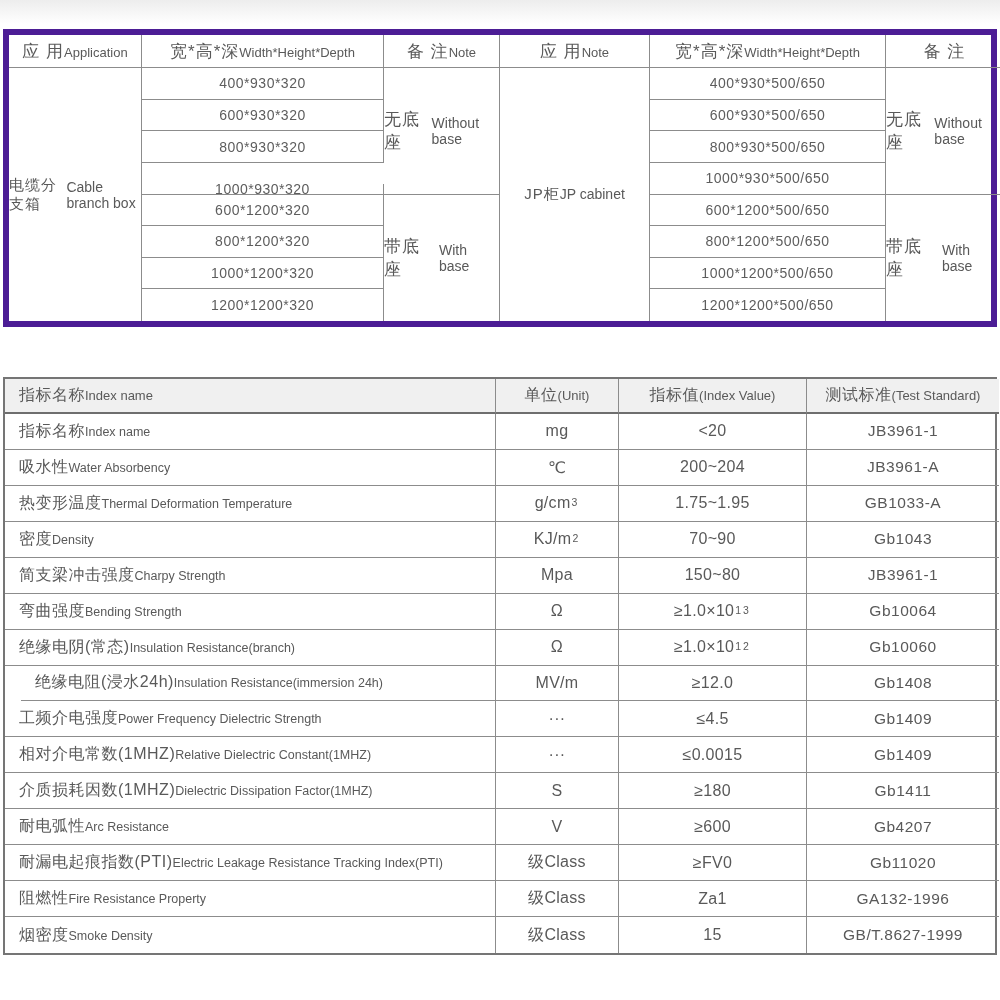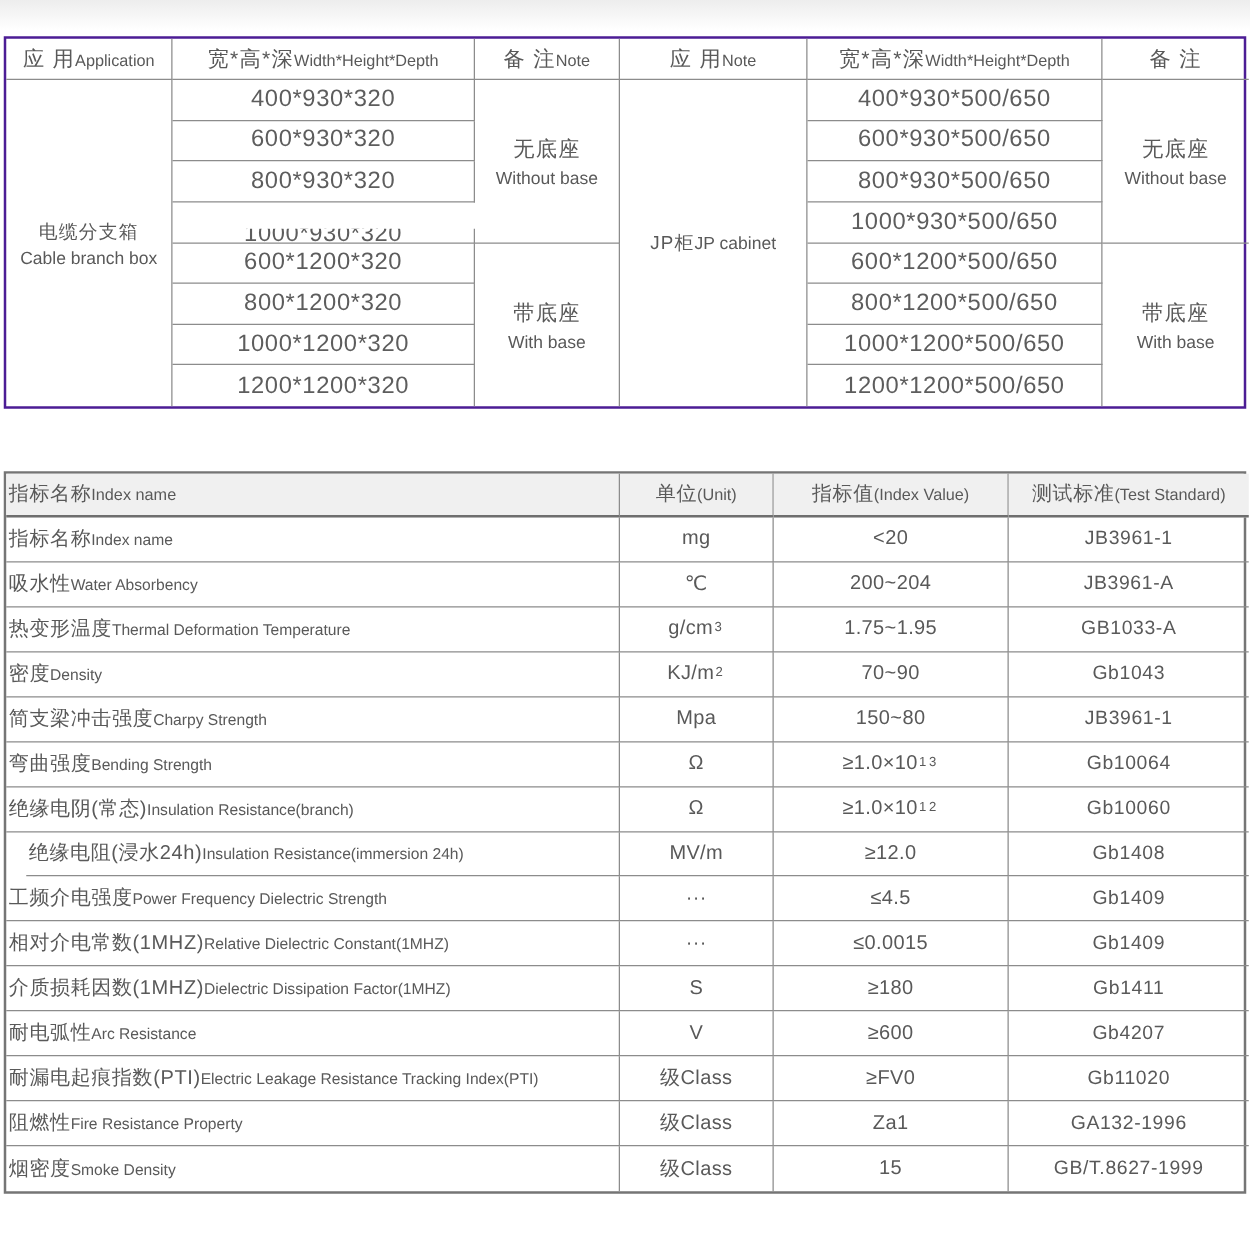--- a/index.html
+++ b/index.html
@@ -20,48 +20,48 @@
   
   .cell {
     border-right: 1px solid #8c8c8c;
     border-bottom: 1px solid #8c8c8c;
     display: flex; align-items: center; justify-content: center;
     overflow: hidden; background: transparent;
   }
   .no-br { border-right: none !important; }
   .no-bb { border-bottom: none !important; }
   .line { display: inline-block; white-space: nowrap; }
-  .two-line { flex-direction: column; gap: 3px; }
+  .two-line { flex-direction: row; gap: 3px; }
 
   
   .dim-table {
     position: absolute; left: 3px; top: 29px; width: 994px; height: 298px;
     display: grid;
     grid-template-columns: 133px 242px 116px 150px 236px 117px;
     grid-template-rows: 33px repeat(8, 1fr);
-    border: 2px solid #4c1d95;
+    border: 6px solid #4c1d95;
     background: #fff;
   }
   .dim-table .cn  { font-size: 17px; letter-spacing: 1px; }
   .dim-table .en  { font-size: 13px; letter-spacing: 0; }
   .dim-table .cn-big { font-size: 15px; letter-spacing: 1px; }
   .dim-table .en-sub { font-size: 14px; }
-  .size { font-size: 19px; letter-spacing: 0.5px; color: #5d5d5d; }
+  .size { font-size: 14px; letter-spacing: 0.5px; color: #5d5d5d; }
 
   
   .spec-table {
     position: absolute; left: 3px; top: 377px; width: 994px; height: 578px;
     display: grid;
     grid-template-columns: 491px 123px 188px 192px;
     grid-template-rows: 35px repeat(15, 1fr);
     border: 2px solid #757575;
     background: #fff;
   }
   .spec-table .hd { background: #f0f0f0; border-bottom: 2px solid #6e6e6e; }
-  .left-al { justify-content: flex-start; padding-left: 2px; }
+  .left-al { justify-content: flex-start; padding-left: 14px; }
   .spec-table .cn  { font-size: 16px; letter-spacing: 0.5px; }
   .spec-table .en  { font-size: 13px; }
   .cn2 { font-size: 16px; letter-spacing: 0.5px; }
   .en2 { font-size: 12.5px; }
   .val { font-size: 16px; letter-spacing: 0.3px; }
   .std { font-size: 15.5px; letter-spacing: 0.5px; }
   .val sup, .unit sup {
     font-size: 10.5px; position: relative; top: -1px; vertical-align: super;
     letter-spacing: 2px; margin-left: 1px;
   }

